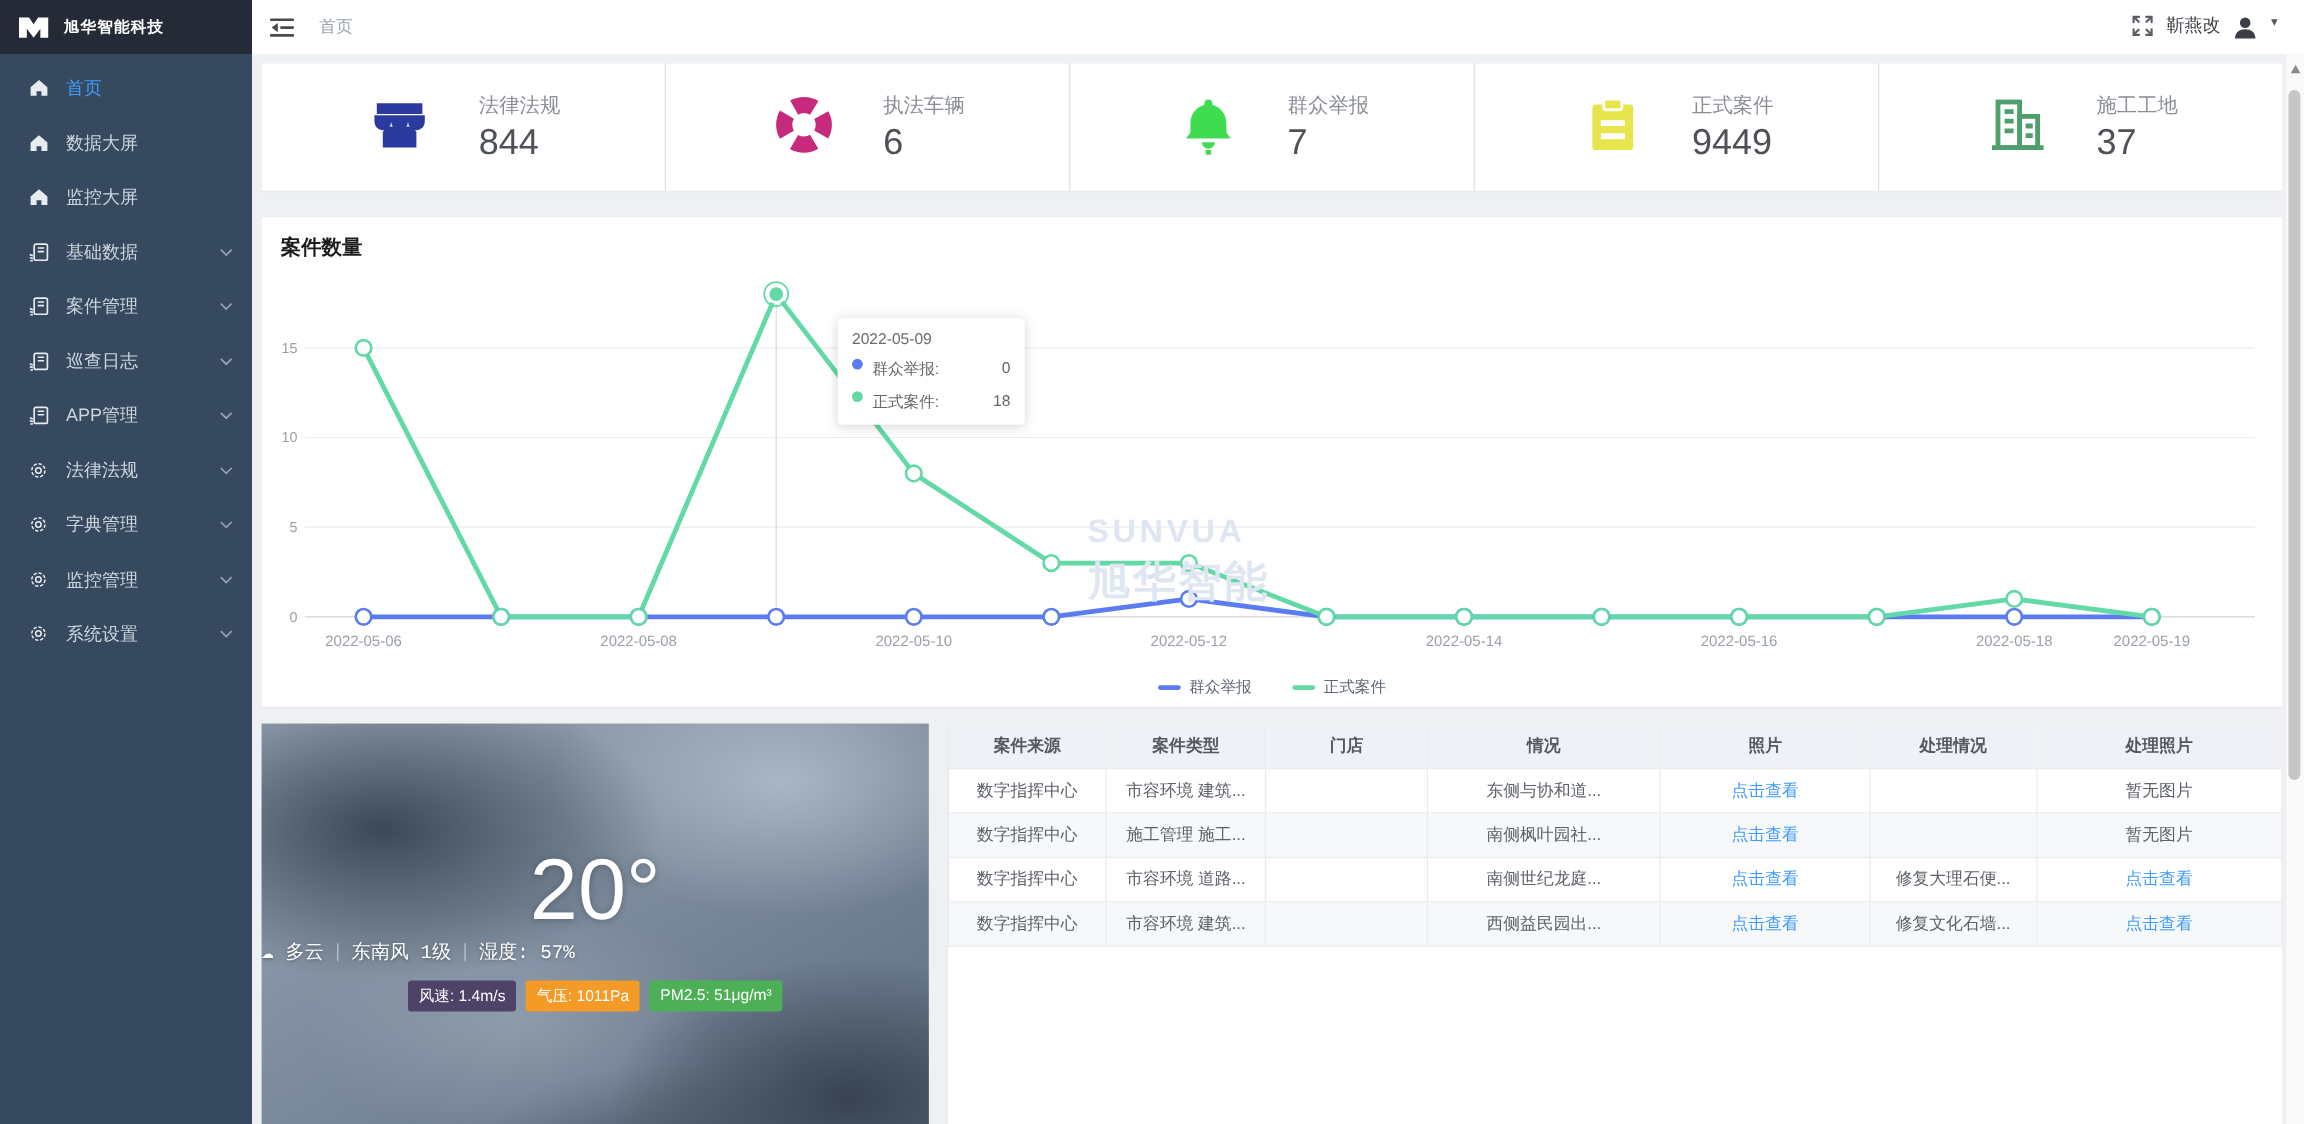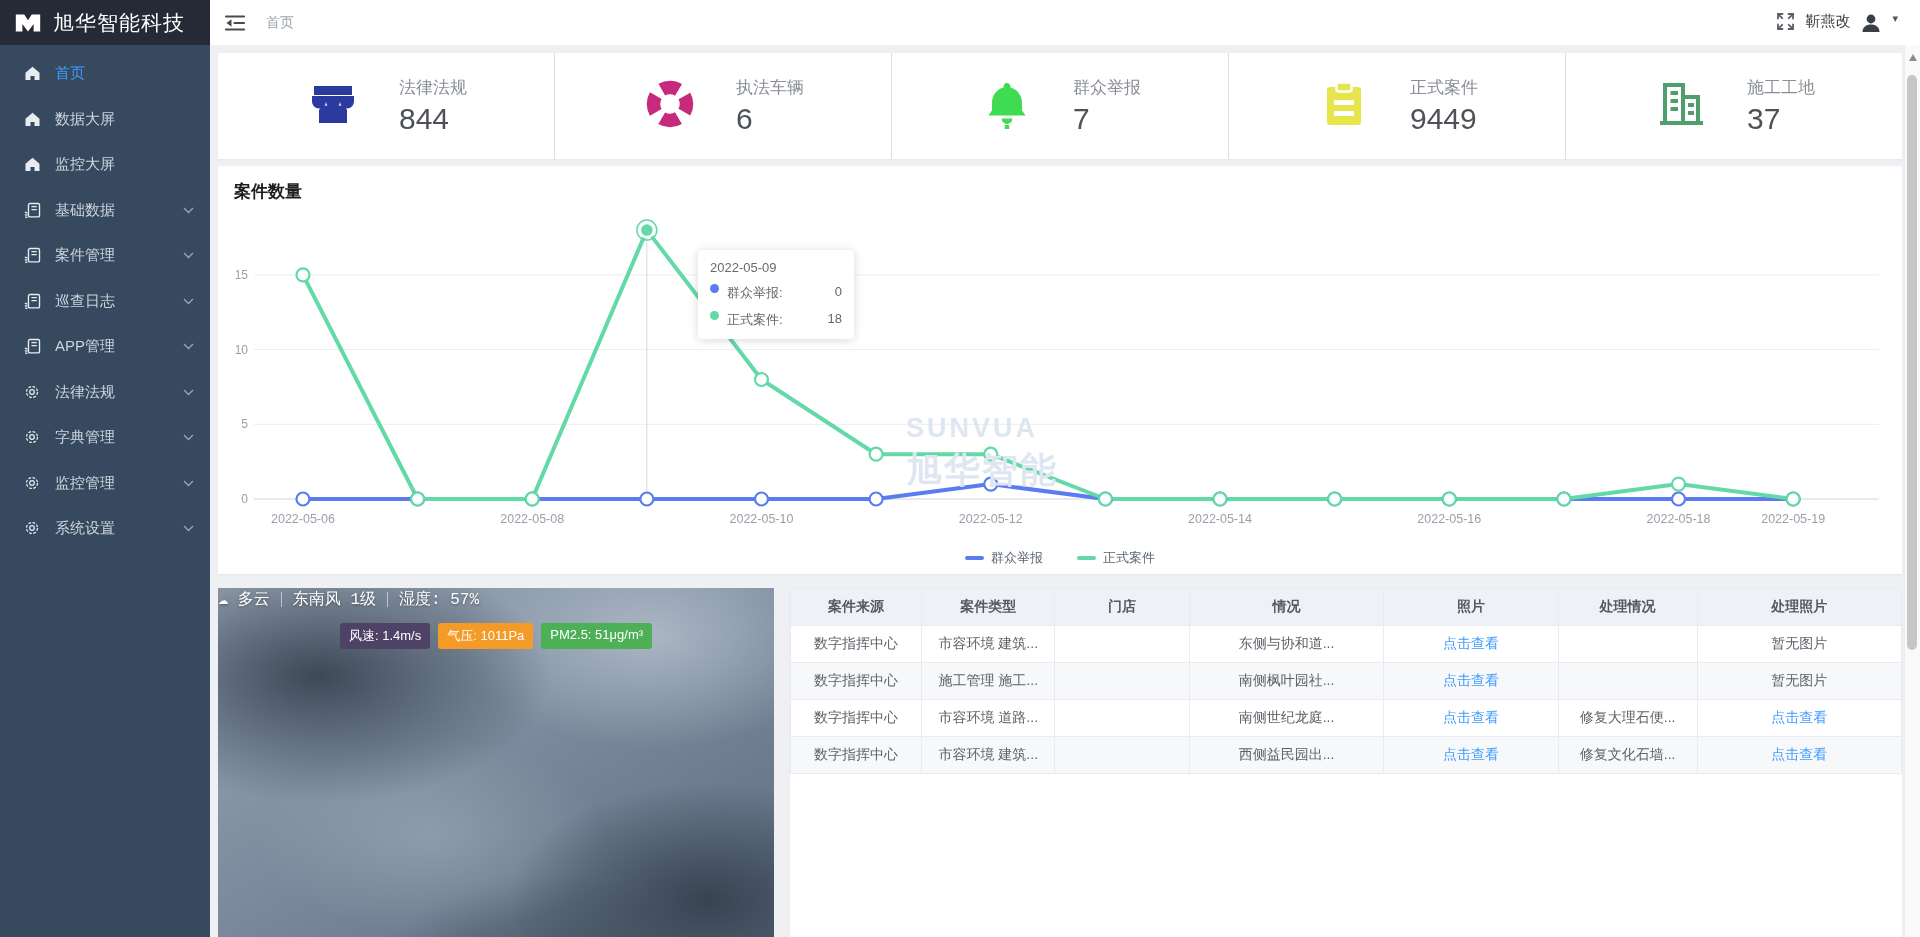--- a/index.html
+++ b/index.html
@@ -4,21 +4,21 @@
 <style>
   html,body{margin:0;padding:0;}
   body{width:1920px;height:937px;overflow:hidden;background:#eef0f4;
        font-family:"Liberation Sans","DejaVu Sans",sans-serif;}
   .app{display:flex;width:100%;height:100%;}
 
   
   .sidebar{width:210px;flex-shrink:0;background:#36495e;display:flex;flex-direction:column;}
   .logo{height:45px;background:#242b36;display:flex;align-items:center;padding-left:13px;gap:10px;cursor:pointer;}
   .logo-mark{width:30px;height:30px;flex-shrink:0;}
-  .logo-text{color:#fff;font-size:21px;font-weight:normal;letter-spacing:1px;white-space:nowrap;}
+  .logo-text{color:#fff;font-size:13px;font-weight:bold;letter-spacing:1px;white-space:nowrap;}
   .menu{list-style:none;margin:0;padding:6px 0 0;}
   .menu li{height:45.5px;display:flex;align-items:center;padding:0 16px 0 24px;
            color:#cdd5de;font-size:15px;cursor:pointer;}
   .menu li .mi{width:17px;height:17px;margin-right:14px;flex-shrink:0;color:#e8ecf1;}
   .menu li .lbl{flex:1;}
   .menu li.active .lbl{color:#3f9dff;}
   .menu li .chev{width:11px;height:7px;opacity:.65;flex-shrink:0;}
 
   
   .main{flex:1;display:flex;flex-direction:column;min-width:0;position:relative;}
@@ -37,21 +37,21 @@
   
   .stats-row{display:flex;background:#fff;height:106px;box-shadow:0 1px 2px rgba(0,0,0,.04);}
   .stat-card{flex:1;display:flex;align-items:center;justify-content:center;gap:38px;
              border-right:1px solid #dcdee2;}
   .stat-card:last-child{border-right:none;}
   .stat-icon{width:56px;height:56px;flex-shrink:0;}
   .stat-label{color:#8a8f96;font-size:17px;margin-bottom:3px;}
   .stat-value{color:#4e5257;font-size:30px;}
 
   
-  .chart-card{background:#fff;margin-top:7px;height:408px;padding:14px 16px 0;box-sizing:border-box;
+  .chart-card{background:#fff;margin-top:22px;height:408px;padding:14px 16px 0;box-sizing:border-box;
               position:relative;box-shadow:0 1px 2px rgba(0,0,0,.04);}
   .chart-title{font-size:17px;font-weight:bold;color:#1d1d1d;}
   .chart-wrap{position:relative;margin-top:6px;}
   svg.chart{display:block;width:100%;height:330px;}
   .watermark{position:absolute;left:672px;top:204px;color:#dde6f1;font-weight:bold;
              pointer-events:none;line-height:1.15;}
   .wm1{font-size:27px;letter-spacing:3px;}
   .wm2{font-size:36px;letter-spacing:2px;margin-top:5px;}
   .tooltip{position:absolute;left:464px;top:41px;width:132px;background:#fff;border-radius:4px;
            box-shadow:0 1px 10px rgba(0,0,0,.16);padding:10px 12px;font-size:13px;z-index:5;}
@@ -403,20 +403,21 @@
             </span>
             <span class="lg-item">
               <span class="lg-dash" style="background:#62d9a6"></span>
               <span>正式案件</span>
             </span>
           </div>
       </div>
 
       <div class="bottom-row">
         <div class="weather-card">
+          <div class="temp">20°</div>
           <div class="cond">
             <span>
               <span class="cloud">☁</span>
               <span>多云</span>
             </span>
             <span class="sep"></span>
             <span>东南风 1级</span>
             <span class="sep"></span>
             <span>湿度: 57%</span>
           </div>

